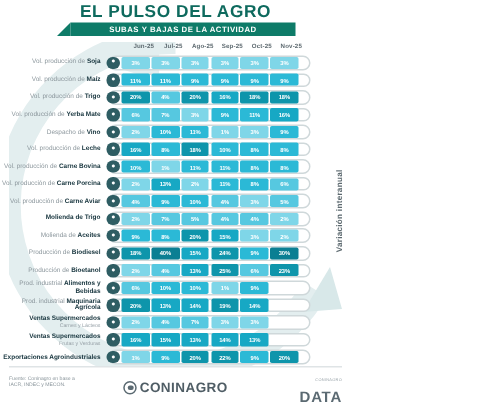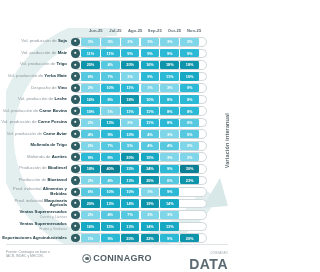--- a/index.html
+++ b/index.html
@@ -223,38 +223,44 @@
     position: absolute; right: 6px; top: 8px;
     text-align: right;
   }
   .databrand .tiny {
     font-size: 2.6px;
     color: #9aa4aa;
     letter-spacing: 0.2px;
     display: block;
   }
   .databrand .word {
-    font-size: 14px;
+    font-size: 10px;
     font-weight: bold;
     letter-spacing: 0.5px;
     color: #5b6a72;
   }
 </style>
 </head>
 <body>
 
 <div id="page">
 
   <svg class="arrow-bg" viewBox="0 0 222 218" xmlns="http://www.w3.org/2000/svg">
     <path d="M111 8 A101 101 0 1 0 196 160 L212 170 A119 119 0 1 1 111 -10 Z" fill="#e3eeef"></path>
     <path d="M100 2 L100 26 L62 14 Z" fill="#e3eeef"></path>
     <path d="M214 150 L222 178 L196 180 Z" fill="#d8e8e9"></path>
     <circle cx="111" cy="109" r="84" fill="#ffffff"></circle>
   </svg>
 
+  <div class="header">
+    <div class="title">EL PULSO DEL AGRO</div>
+    <div class="subtitle-bar">
+      <span class="subtitle">SUBAS Y BAJAS DE LA ACTIVIDAD</span>
+    </div>
+  </div>
 
   <div class="table-wrap">
     <div class="col-headers" id="col-headers">
         <div class="col-head">Jun-25</div>
         <div class="col-head">Jul-25</div>
         <div class="col-head">Ago-25</div>
         <div class="col-head">Sep-25</div>
         <div class="col-head">Oct-25</div>
         <div class="col-head">Nov-25</div>
       </div>

